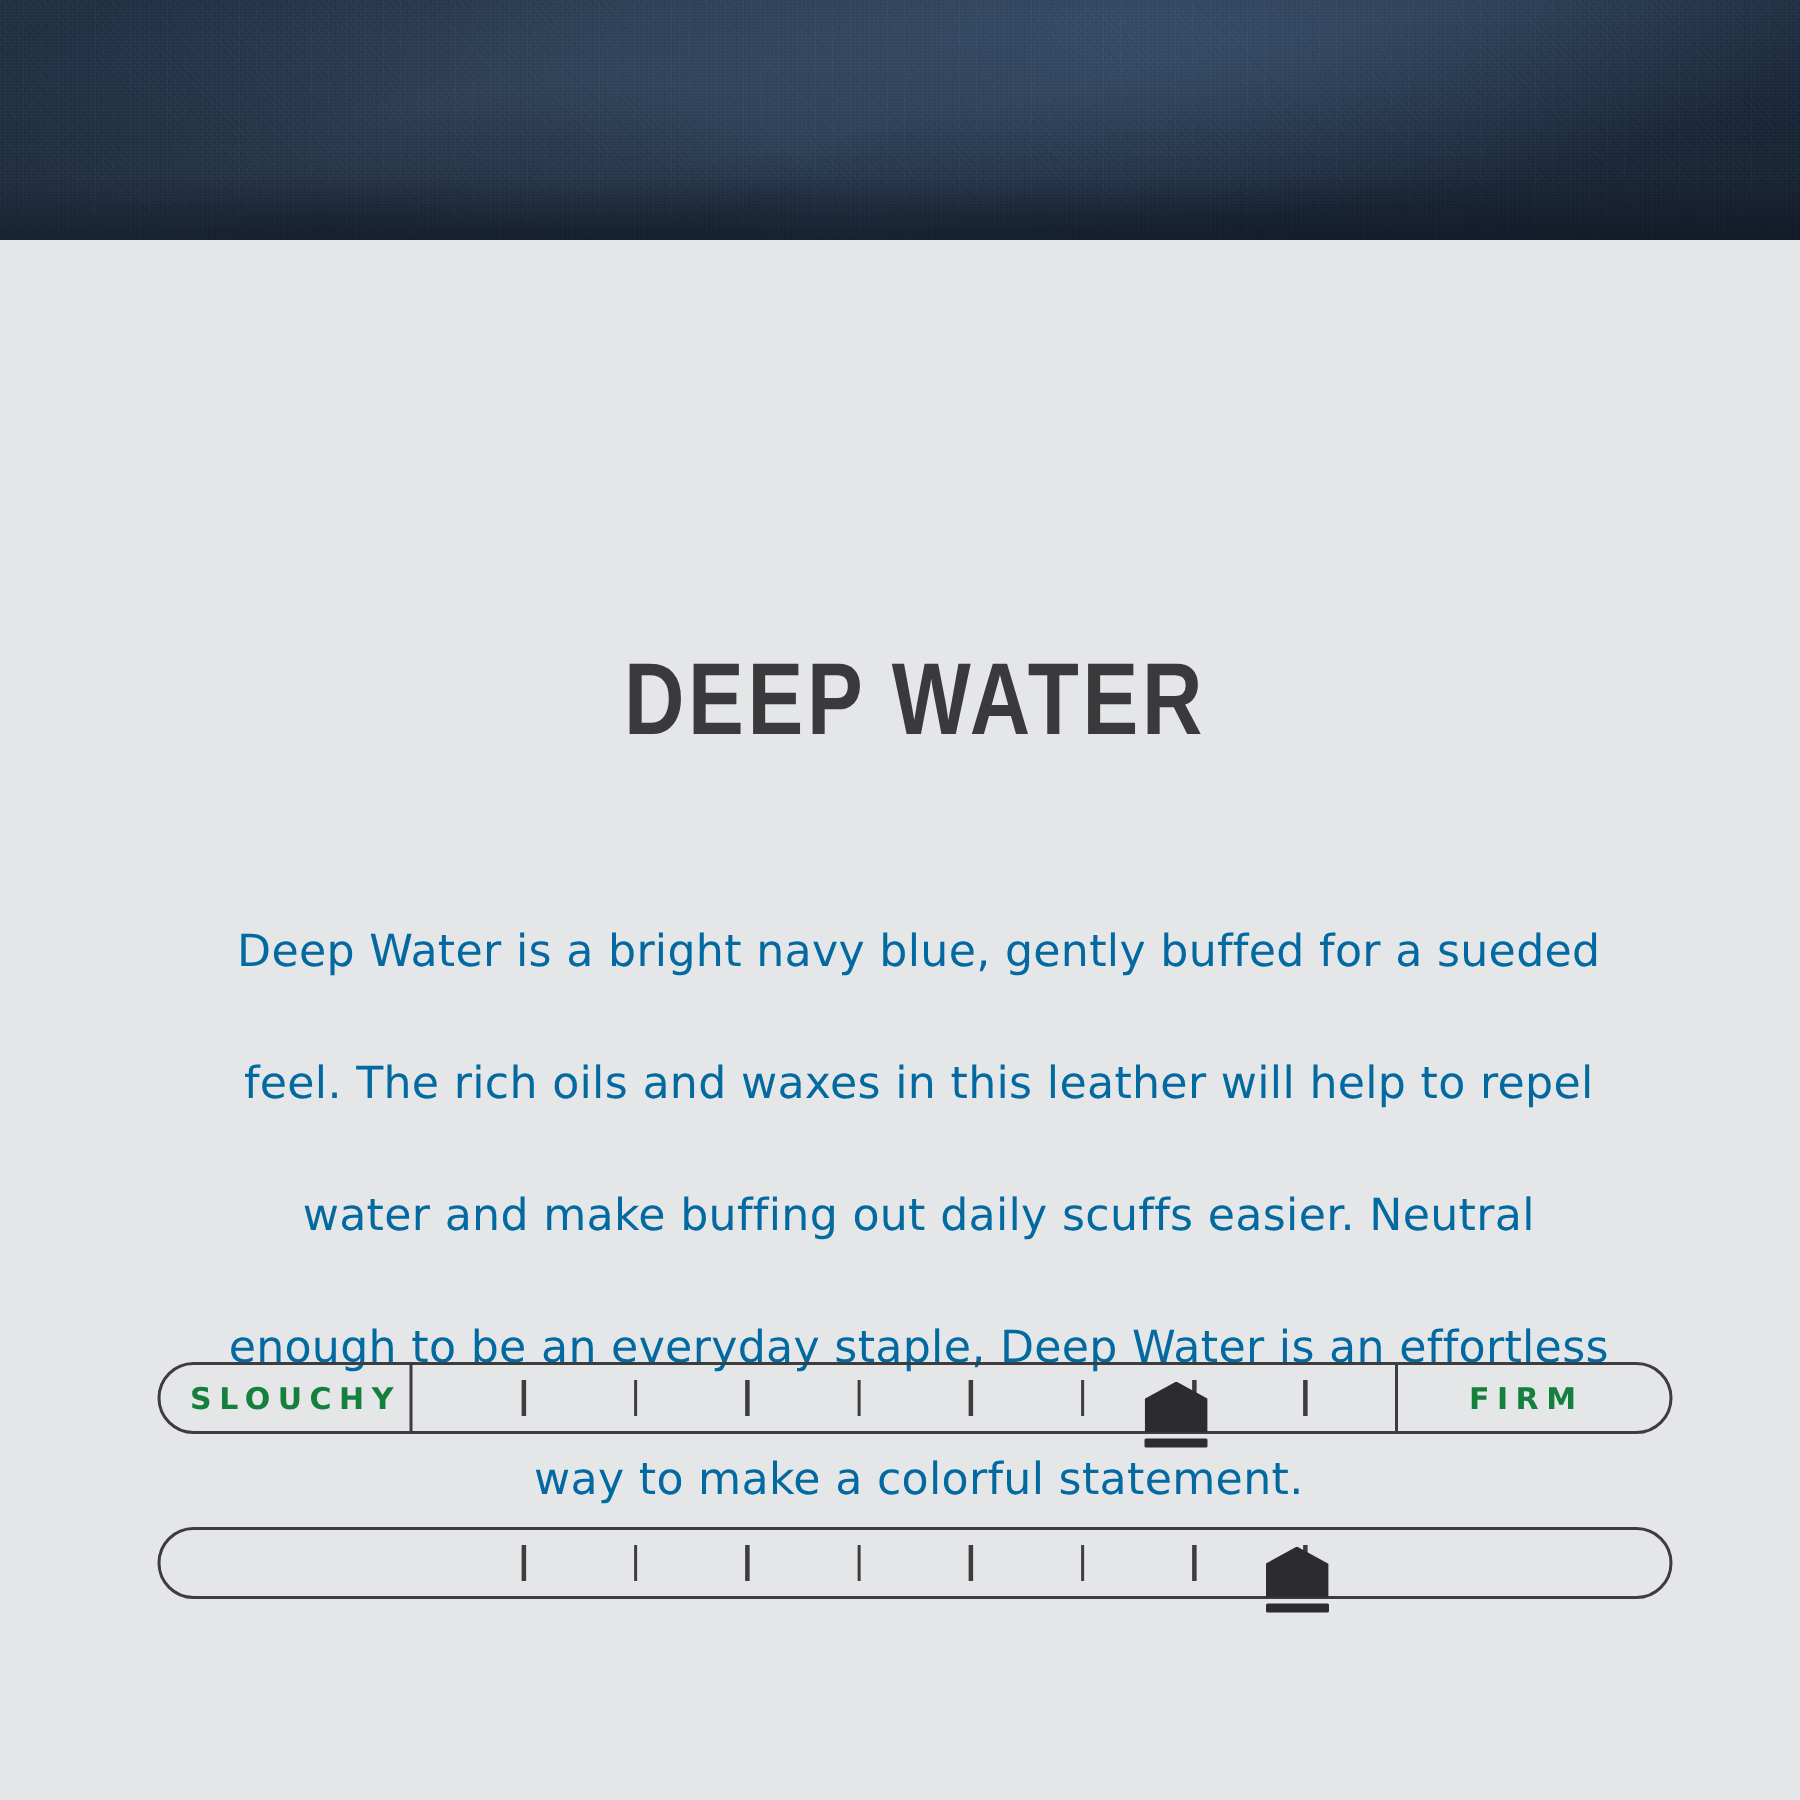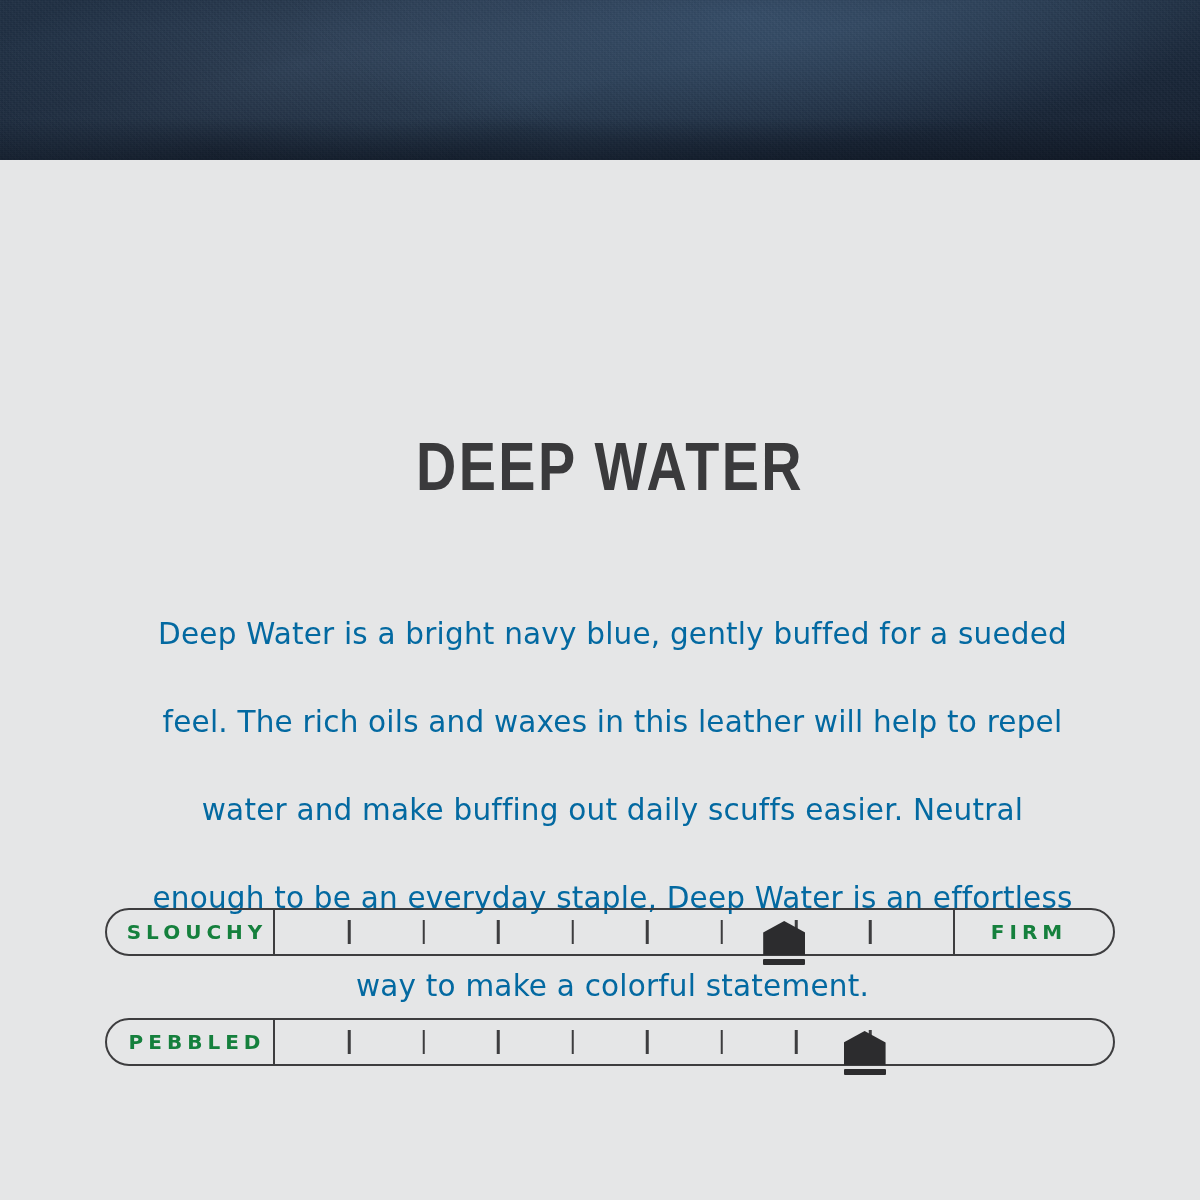--- a/index.html
+++ b/index.html
@@ -133,21 +133,21 @@
     box-sizing: border-box;
   }
   .scale-label.left {
     left: 2px;
     width: 168px;
     border-right: 2.5px solid #3d3d3f;
     padding-left: 14px;
   }
   .scale-label.right {
     right: 2px;
-    width: 160px;
+    width: 183px;
     border-left: 2.5px solid #3d3d3f;
     padding-right: 10px;
   }
   .ticks {
     position: absolute;
     left: 170px;
     right: 170px;
     top: 0;
     height: 48px;
   }
@@ -213,21 +213,20 @@
           <div class="tick" style="left:88.88%"></div>
           <div class="marker" style="left:76%">
             <div class="house"></div>
             <div class="bar"></div>
           </div>
         </div>
       </div>
 
       <div class="scale-row">
         <div class="scale-track"></div>
-        <div class="scale-label left">PEBBLED</div>
         <div class="ticks">
           <div class="tick" style="left:11.11%"></div>
           <div class="tick" style="left:22.22%"></div>
           <div class="tick" style="left:33.33%"></div>
           <div class="tick" style="left:44.44%"></div>
           <div class="tick" style="left:55.55%"></div>
           <div class="tick" style="left:66.66%"></div>
           <div class="tick" style="left:77.77%"></div>
           <div class="tick" style="left:88.88%"></div>
           <div class="marker" style="left:88%">

